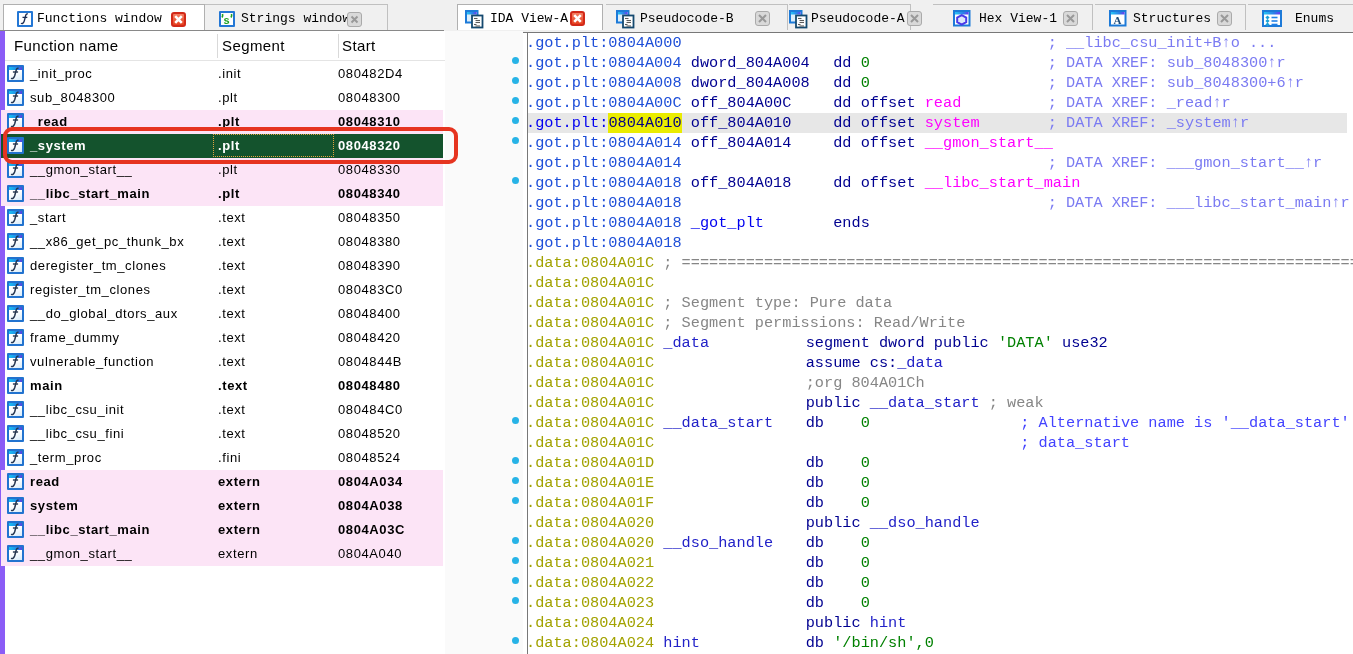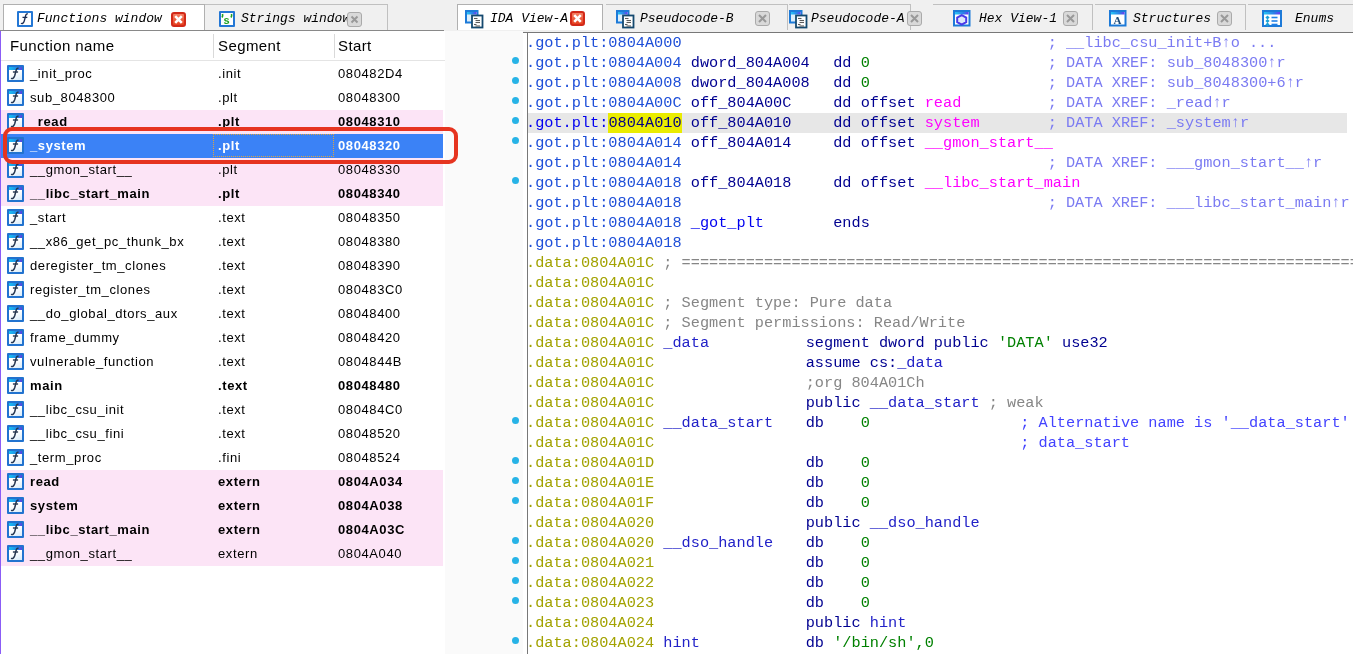--- a/index.html
+++ b/index.html
@@ -3,33 +3,33 @@
 <meta charset="utf-8">
 <style>
 * { margin:0; padding:0; box-sizing:border-box; }
 html,body { width:1353px; height:654px; background:#f0f0f0; overflow:hidden; }
 body { position:relative; font-family:"Liberation Sans", sans-serif; }
 .abs { position:absolute; }
 
 
 .tab { position:absolute; top:4px; height:26px; background:#f0f0f0; border:1px solid #c0c0c0; border-left:none; border-bottom:none; font-family:"Liberation Mono", monospace; font-size:13px; color:#000; }
 .tab.active { background:#fff; height:26px; z-index:3; border:1px solid #b0b0b0; border-bottom:none; }
-.tablabel { position:absolute; top:6px; white-space:nowrap;font-style:italic; }
+.tablabel { position:absolute; top:6px; white-space:nowrap; }
 .xbtn { position:absolute; width:15px; height:15px; border-radius:3px; }
 .xbtn.red { background:linear-gradient(#f58063,#e6401f); border:2px solid #d22918; }
 .xbtn.gray { background:#d9d9d9; border:1px solid #aaa; }
 .xbtn svg { position:absolute; left:1px; top:1px; }
 
 
-#lpanel { position:absolute; left:0; top:31px; width:516px; height:623px; background:#fff; border-left:1px solid #8b5cf6; border-right:1px solid #8a8a8a; }
+#lpanel { position:absolute; left:0; top:31px; width:516px; height:623px; background:#fff; border-left:5px solid #8b5cf6; border-right:1px solid #8a8a8a; }
 #lheader { position:absolute; left:0; top:0; width:100%; height:30px; background:#fff; border-bottom:1px solid #e4e4e4; font-size:15px; letter-spacing:.4px; color:#000; }
 .hsep { position:absolute; top:3px; height:24px; width:1px; background:#d9d9d9; }
 .row { position:absolute; left:0; width:442px; height:24px; font-size:13px; letter-spacing:.6px; color:#000; }
 .row.pink { background:#fce4f6; }
-.row.sel { background:#3b82f6; color:#fff; }
+.row.sel { background:#14532d; color:#fff; }
 .row.b { font-weight:bold; }
 .cell { position:absolute; top:4px; white-space:nowrap; }
 .c1 { left:29px; } .c2 { left:217px; } .c3 { left:337px; }
 .ficon { position:absolute; left:6px; top:3px; width:17px; height:17px; border:2px solid #2273cf; border-radius:1px; background:linear-gradient(160deg,#ffffff 45%,#d8ebf9); overflow:hidden; }
 .ficon .bar { position:absolute; left:0; top:0; right:0; height:3px; background:linear-gradient(90deg,#18c0f0,#2080e8 70%,#6040e0); }
 
 
 #cpanel { position:absolute; left:523px; top:32px; width:830px; height:622px; background:#fff; border-top:1px solid #787878; }
 #vline { position:absolute; left:527px; top:33px; width:1px; height:621px; background:#787878; z-index:2; }
 #code { position:absolute; left:526px; top:33px; font-family:"Liberation Mono", monospace; font-size:15.25px; line-height:20px; white-space:pre; z-index:2; }

